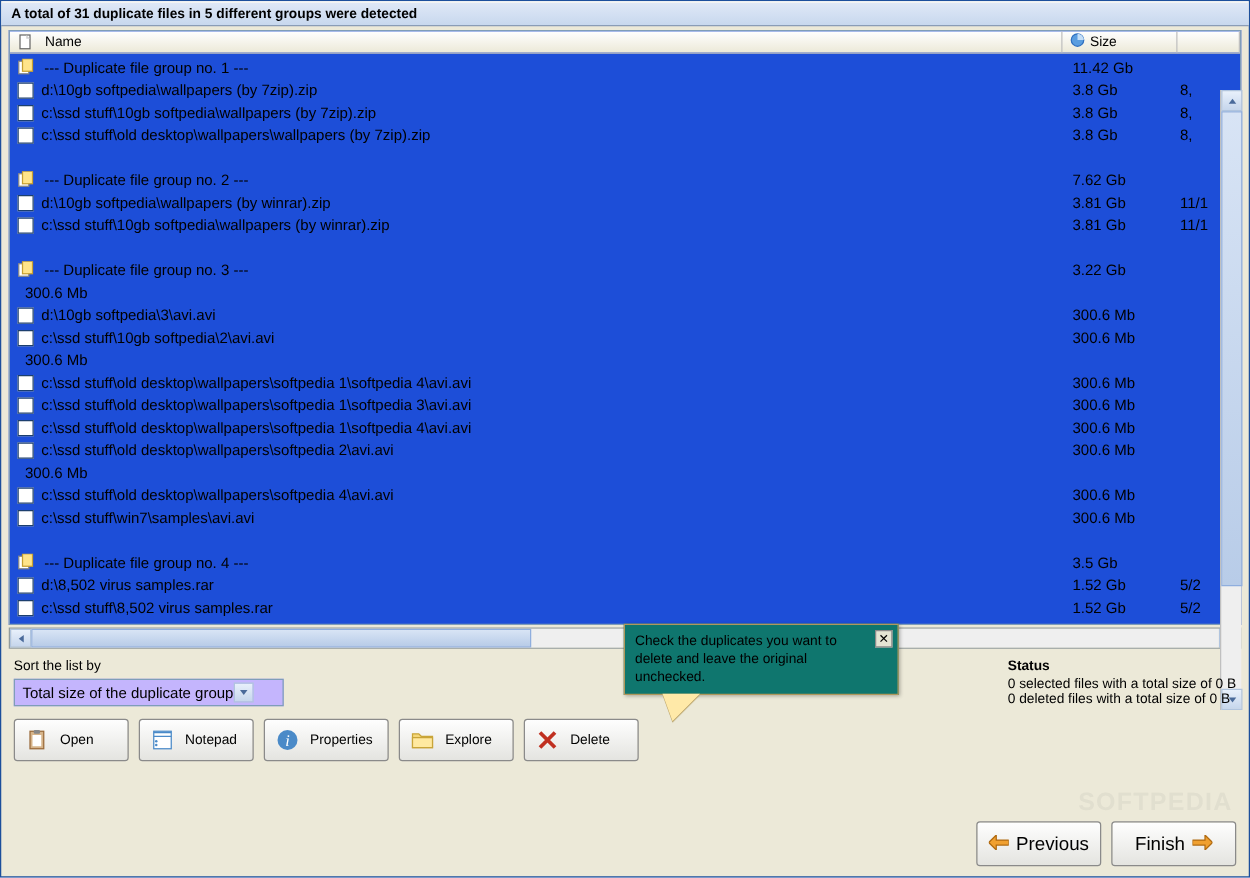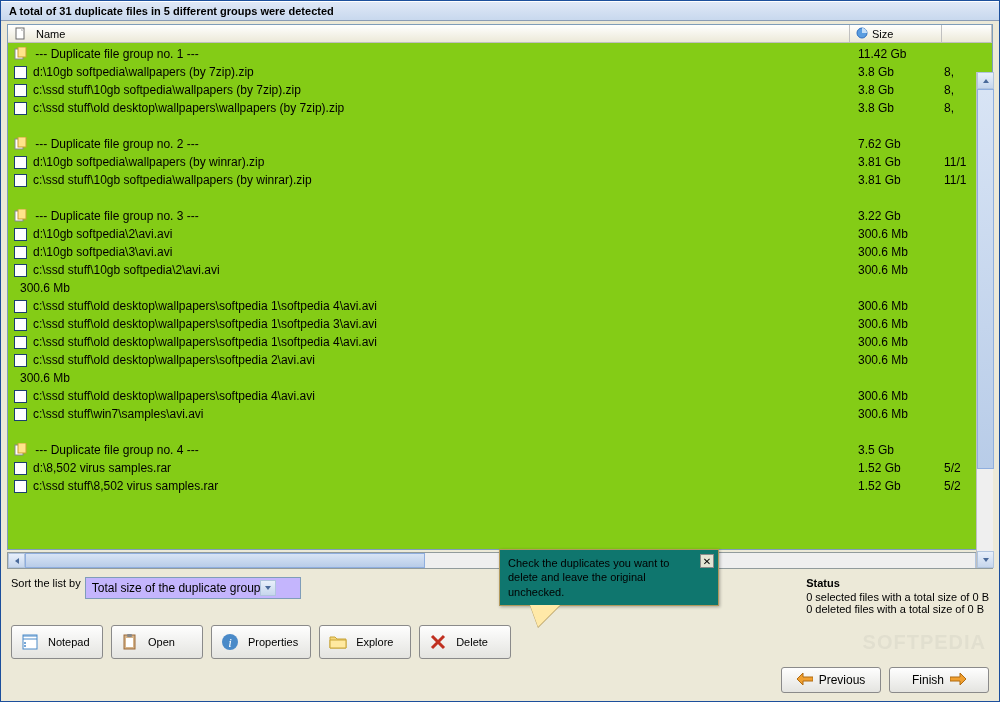--- a/index.html
+++ b/index.html
@@ -4,51 +4,51 @@
 <style>
 * { box-sizing: border-box; margin: 0; padding: 0; }
 body { font-family: Tahoma, Verdana, sans-serif; font-size: 11px; background: #ece9d8; color: #000; width: 1000px; height: 702px; overflow: hidden; position: relative; }
 .window { width: 1000px; height: 702px; background: #ece9d8; border: 1px solid #1c4f9c; display: flex; flex-direction: column; }
 .titlebar { background: linear-gradient(to bottom, #3a83d6 0%, #2f6fc0 50%, #2760a8 100%); height: 28px; display: flex; align-items: center; justify-content: space-between; padding: 0 8px 0 10px; }
 .titlebar-title { color: #fff; font-size: 14px; }
 .titlebar-controls { display: flex; gap: 6px; }
 .titlebar-btn { width: 20px; height: 20px; border: 1px solid #8fb6e6; border-radius: 50%; display: flex; align-items: center; justify-content: center; cursor: pointer; }
 .titlebar-btn svg { width: 12px; height: 12px; }
 .summary-bar { background: linear-gradient(to bottom, #dfe8f7, #c8d8ee); border-top: 1px solid #fff; border-bottom: 1px solid #8a9cb6; padding: 3px 8px; font-weight: bold; font-size: 11px; }
-.list-container { flex: 1; background: #84cc16; margin: 3px 6px 0 6px; border: 1px solid #7f9db9; display: flex; flex-direction: column; overflow: hidden; }
+.list-container { flex: 1; background: #1d4ed8; margin: 3px 6px 0 6px; border: 1px solid #7f9db9; display: flex; flex-direction: column; overflow: hidden; }
 .list-header { background: linear-gradient(to bottom, #fff, #ece9d8); border-bottom: 1px solid #c0c0c0; display: flex; height: 18px; font-size: 11px; }
 .list-header-cell { padding: 2px 6px; display: flex; align-items: center; border-right: 1px solid #c0c0c0; gap: 4px; }
 .col-name { flex: 1; }
 .col-size { width: 92px; }
 .col-date { width: 50px; }
 .list-body { flex: 1; overflow: hidden; padding-top: 2px; }
 .list-row { display: flex; align-items: center; height: 18px; padding-left: 6px; font-size: 12px; }
 .list-row.group { font-size: 12px; }
 .list-row .rn { flex: 1; display: flex; align-items: flex-end; white-space: nowrap; }
 .list-row .rs { width: 92px; text-align: left; padding-left: 6px; white-space: nowrap; }
 .list-row .rd { width: 48px; text-align: left; white-space: nowrap; overflow: hidden; }
 .checkbox { width: 13px; height: 13px; border: 1px solid #1c3f6e; background: #fff; margin-right: 6px; flex-shrink: 0; }
 .group-icon { width: 14px; height: 14px; margin-right: 4px; flex-shrink: 0; display: inline-flex; }
 .hscroll { height: 17px; background: #ece9d8; margin: 2px 6px 4px 6px; display: flex; border: 1px solid #919b9c; }
 .hscroll-btn { width: 17px; height: 15px; background: linear-gradient(to bottom,#e8f0fb,#c6d6ec); border: 1px solid #b0c4de; display: flex; align-items: center; justify-content: center; cursor: pointer; }
 .hscroll-track { flex: 1; background: #efefef; position: relative; }
 .hscroll-thumb { position: absolute; left: 0; top: 0; height: 100%; width: 400px; background: linear-gradient(to bottom,#d8e4f5,#b8cce8); border: 1px solid #8faede; }
 .bottom-panel { padding: 4px 10px 6px 10px; position: relative; }
 .sort-row { display: flex; align-items: flex-start; gap: 20px; }
-.sort-block { display: flex; flex-direction: row; gap: 4px; }
+.sort-block { display: flex; flex-direction: column; gap: 4px; }
 .sort-label { font-size: 11px; }
 .sort-select { width: 216px; height: 22px; border: 1px solid #7f9db9; background: #c4b5fd; display: flex; align-items: center; justify-content: flex-start; padding: 0 3px 0 6px; font-size: 12px; }
 .sort-select-btn { width: 16px; height: 16px; background: linear-gradient(to bottom,#e8f0fb,#c6d6ec); border: 1px solid #b0c4de; display: flex; align-items: center; justify-content: center; }
 .status-block { margin-left: auto; font-size: 11px; }
 .status-block .st-title { font-weight: bold; margin-bottom: 2px; }
 .btn-row { display: flex; gap: 8px; margin-top: 10px; }
 .action-btn { min-width: 92px; height: 34px; border: 1px solid #8a8a8a; background: linear-gradient(to bottom, #fefefe, #e4e4e0); border-radius: 3px; display: flex; align-items: center; gap: 8px; padding: 0 12px 0 8px; cursor: pointer; font-size: 11px; }
 .ic { width: 20px; height: 20px; display: inline-flex; align-items: center; justify-content: center; }
 .nav-row { display: flex; gap: 8px; justify-content: flex-end; padding: 2px 10px 8px 10px; }
-.nav-btn { width: 100px; height: 26px; border: 1px solid #8a8a8a; background: linear-gradient(to bottom, #fefefe, #e4e4e0); border-radius: 3px; display: flex; align-items: center; justify-content: center; gap: 6px; cursor: pointer; font-size: 12px; }
+.nav-btn { width: 100px; height: 36px; border: 1px solid #8a8a8a; background: linear-gradient(to bottom, #fefefe, #e4e4e0); border-radius: 3px; display: flex; align-items: center; justify-content: center; gap: 6px; cursor: pointer; font-size: 15px; margin-top: 40px; }
 .tooltip { position: absolute; left: 498px; top: -24px; width: 220px; background: #0f766e; border: 1px solid #b0985c; padding: 6px 22px 6px 8px; font-size: 11px; line-height: 1.3; box-shadow: 1px 1px 3px rgba(0,0,0,.3); }
 .tooltip-close { position: absolute; right: 4px; top: 4px; width: 14px; height: 14px; border: 1px solid #8a8a8a; background: #e4e4d4; display:flex; align-items:center; justify-content:center; cursor: pointer; font-size: 10px; }
 .tooltip-tail { position: absolute; left: 30px; bottom: -22px; width: 0; height: 0; border-left: 8px solid transparent; border-right: 22px solid transparent; border-top: 22px solid #ffe9a8; filter: drop-shadow(0 1px 0 #b0985c); }
 .vscroll { position: absolute; right: 7px; top: 72px; width: 17px; height: 496px; background: #efefef; border-left: 1px solid #c0c0c0; }
 .vscroll-btn { height: 17px; width: 17px; background: linear-gradient(to bottom,#e8f0fb,#c6d6ec); border: 1px solid #b0c4de; display: flex; align-items: center; justify-content: center; cursor: pointer; }
 .vscroll-thumb { position: absolute; left: 0; top: 17px; width: 17px; height: 380px; background: linear-gradient(to bottom,#d8e4f5,#b8cce8); border: 1px solid #8faede; }
 .watermark { position: absolute; right: 14px; bottom: 48px; font-size: 20px; font-weight: bold; color: rgba(120,120,120,.09); letter-spacing: 1px; pointer-events: none; }
 </style>
 </head>
 <body>
@@ -144,24 +144,20 @@
           <div class="rn"><span class="group-icon">
               <svg viewBox="0 0 14 14">
                 <rect x="1" y="2" width="8" height="10" fill="#fff" stroke="#888"></rect>
                 <rect x="4" y="0" width="8" height="10" fill="#ffe48a" stroke="#c8a030"></rect>
               </svg>
             </span>&nbsp;<span>--- Duplicate file group no. 3 ---</span></div>
           <div class="rs">3.22 Gb</div>
           <div class="rd"></div>
         </div>
         <div class="list-row">
-          <div class="rn">
-            <span class="checkbox"></span>
-            <span>d:\10gb softpedia\2\avi.avi</span>
-          </div>
           <div class="rs">300.6 Mb</div>
           <div class="rd"></div>
         </div>
         <div class="list-row">
           <div class="rn">
             <span class="checkbox"></span>
             <span>d:\10gb softpedia\3\avi.avi</span>
           </div>
           <div class="rs">300.6 Mb</div>
           <div class="rd"></div>
@@ -313,37 +309,37 @@
         <div class="st-title">Status</div>
         <div>0 selected files with a total size of 0 B</div>
         <div>0 deleted files with a total size of 0 B</div>
       </div>
     </div>
 
     <div class="btn-row">
       <div class="action-btn">
         <span class="ic">
             <svg viewBox="0 0 20 20">
+              <rect x="4" y="3" width="11" height="14" fill="#d6b48a" stroke="#9a6a3a"></rect>
+              <rect x="6" y="6" width="7" height="9" fill="#fff"></rect>
+              <rect x="7" y="2" width="5" height="3" rx="1" fill="#888"></rect>
+            </svg>
+          </span>
+        <span>Open</span>
+      </div>
+      <div class="action-btn">
+        <span class="ic">
+            <svg viewBox="0 0 20 20">
               <rect x="3" y="3" width="14" height="14" fill="#fff" stroke="#4a8ac8"></rect>
               <path d="M3 4 h14 M3 7 h14" stroke="#4a8ac8"></path>
               <circle cx="5" cy="11" r="1" fill="#4a8ac8"></circle>
               <circle cx="5" cy="14" r="1" fill="#4a8ac8"></circle>
             </svg>
           </span>
         <span>Notepad</span>
-      </div>
-      <div class="action-btn">
-        <span class="ic">
-            <svg viewBox="0 0 20 20">
-              <rect x="4" y="3" width="11" height="14" fill="#d6b48a" stroke="#9a6a3a"></rect>
-              <rect x="6" y="6" width="7" height="9" fill="#fff"></rect>
-              <rect x="7" y="2" width="5" height="3" rx="1" fill="#888"></rect>
-            </svg>
-          </span>
-        <span>Open</span>
       </div>
       <div class="action-btn">
         <span class="ic">
             <svg viewBox="0 0 20 20">
               <circle cx="10" cy="10" r="8" fill="#4a8ac8"></circle>
               <text x="10" y="15" text-anchor="middle" fill="#fff" font-size="13" font-family="Georgia" font-style="italic">i</text>
             </svg>
           </span>
         <span>Properties</span>
       </div>

